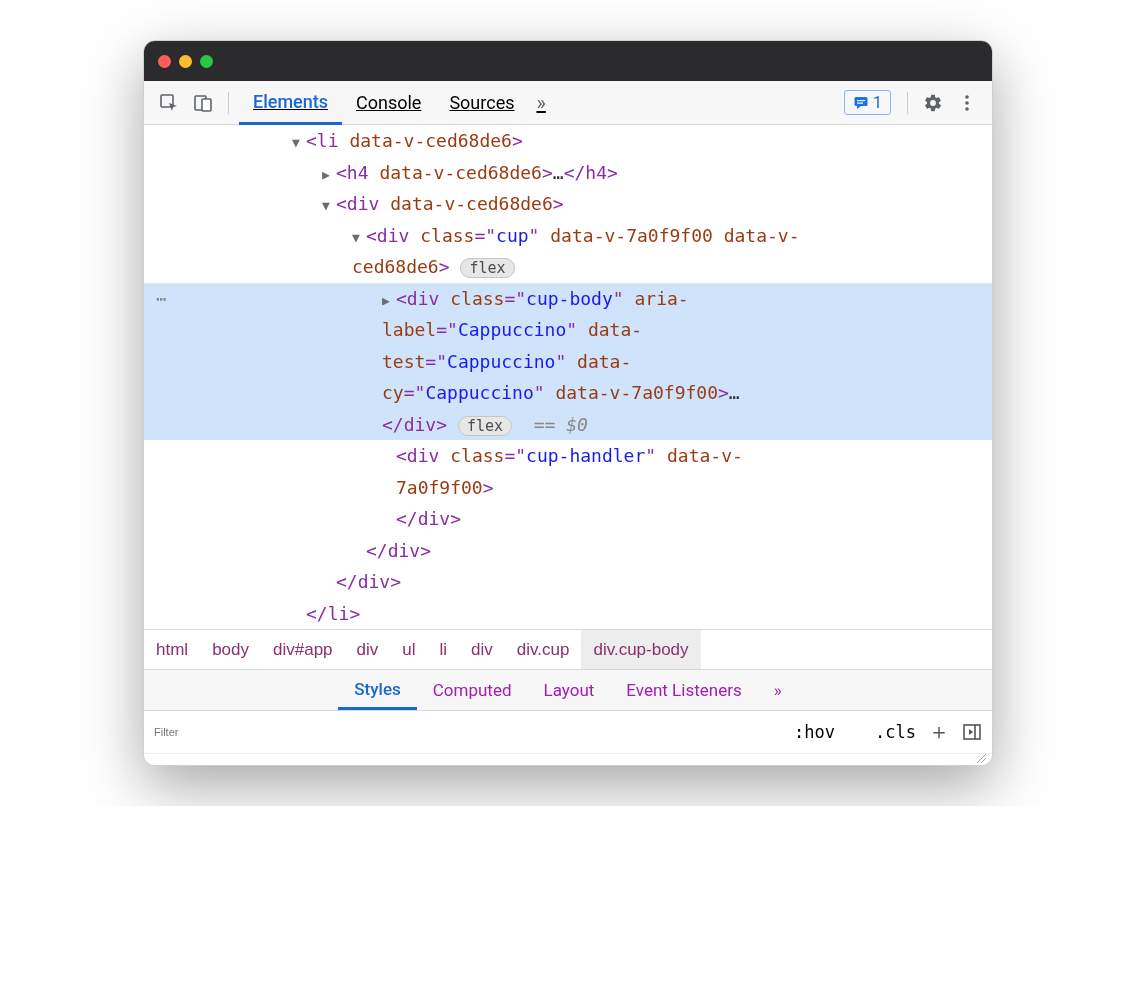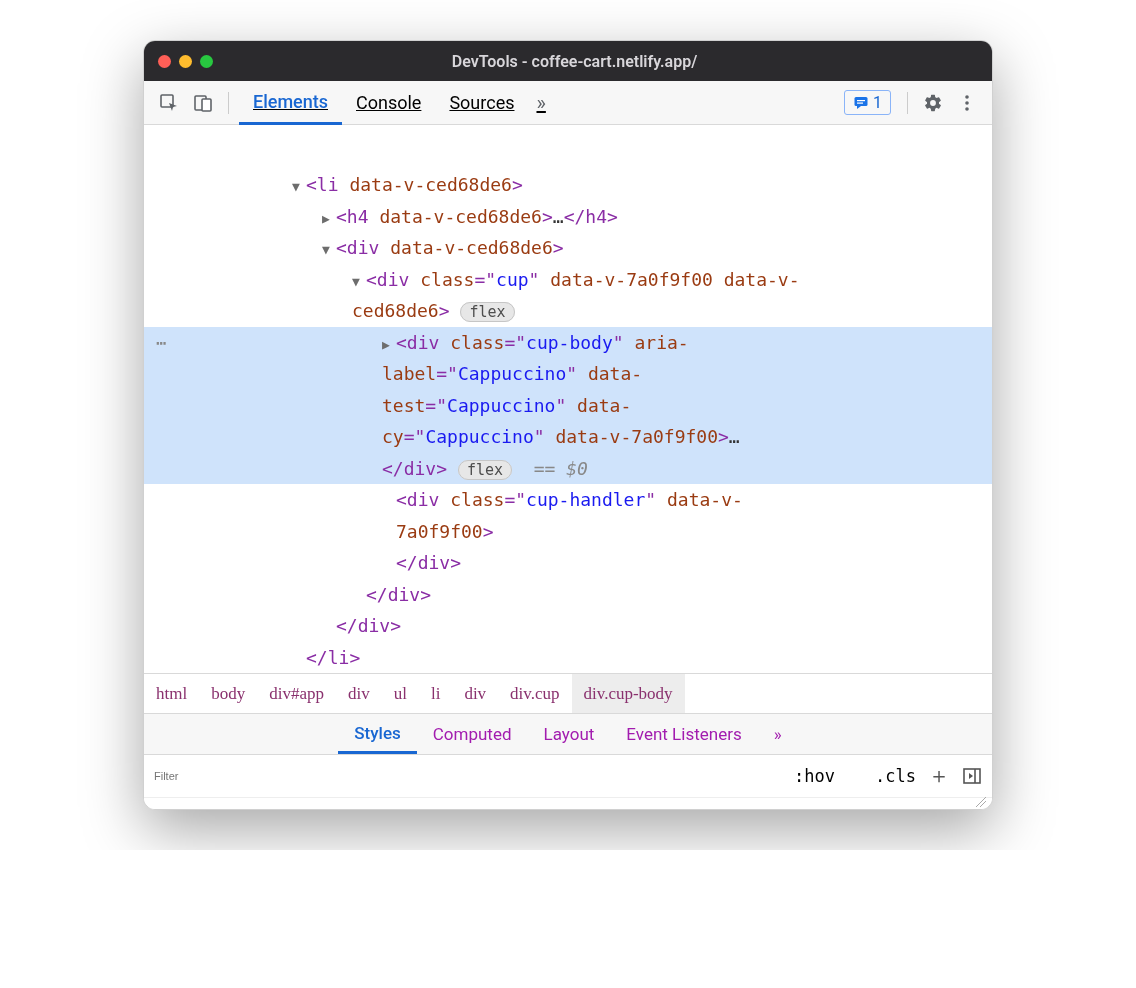--- a/index.html
+++ b/index.html
@@ -94,37 +94,37 @@
   .badge {
     background:#e7e7e7;
     border:1px solid #c6c6c6;
     border-radius:10px;
     padding:0 8px;
     font-size:15px;
     color:#4d4d4d;
     font-family:Menlo,monospace;
   }
   .selref { color:#888; font-style:italic; }
-  .dom-wrap { position:relative;margin-top:44px; }
+  .dom-wrap { position:relative; }
   .breadcrumbs {
     display:flex;
     align-items:center;
     height:40px;
     border-top:1px solid #d9d9d9;
     font-family: Menlo, monospace;
     font-size:17px;
     background:#fff;
   }
   .crumb {
     padding:0 12px;
     height:100%;
     display:flex; align-items:center;
     color:#5a5a5a;
     cursor:pointer;
-    font-family: Liberation Serif, serif;
+    font-family: Liberation Sans, sans-serif;
   }
   .crumb span { color:#8a316e; }
   .crumb.active { background:#ededed; }
   .subtabs {
     display:flex;
     height:42px;
     border-top:1px solid #d9d9d9;
     border-bottom:1px solid #d9d9d9;
     align-items:center;
     background:#f7f7f7;
@@ -197,21 +197,20 @@
 <body>
 
 <div class="window">
 
   <div class="titlebar">
     <div class="traffic">
       <span class="tl-red"></span>
       <span class="tl-yellow"></span>
       <span class="tl-green"></span>
     </div>
-    <div class="title-text">DevTools - coffee-cart.netlify.app/</div>
   </div>
 
   <div class="toolbar">
     <div class="icon-btn">
       <svg width="20" height="20" viewBox="0 0 20 20" fill="none" stroke="#5f6368" stroke-width="1.6">
         <rect x="2" y="2" width="12" height="12" rx="1"></rect>
         <path d="M10 10 L18 13 L14 14 L13 18 Z" fill="#5f6368" stroke="none"></path>
       </svg>
     </div>
     <div class="icon-btn">

